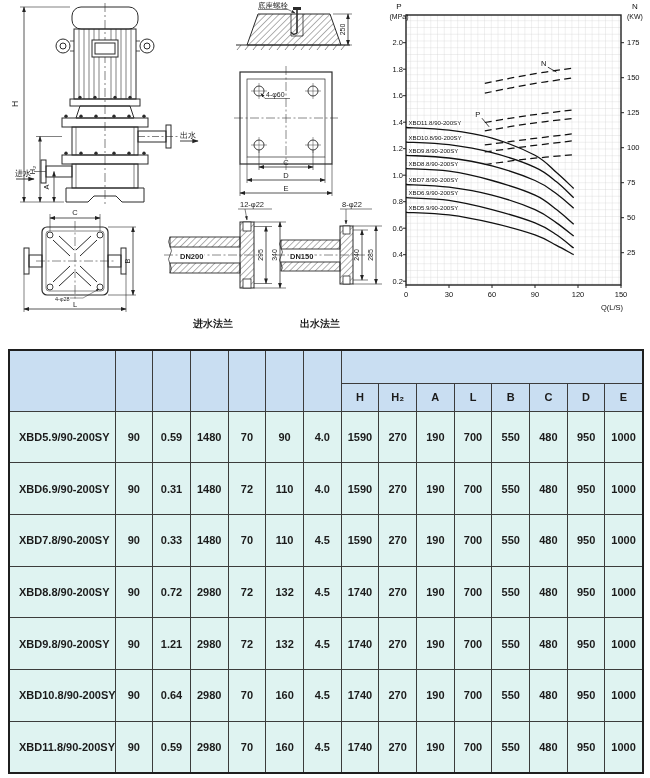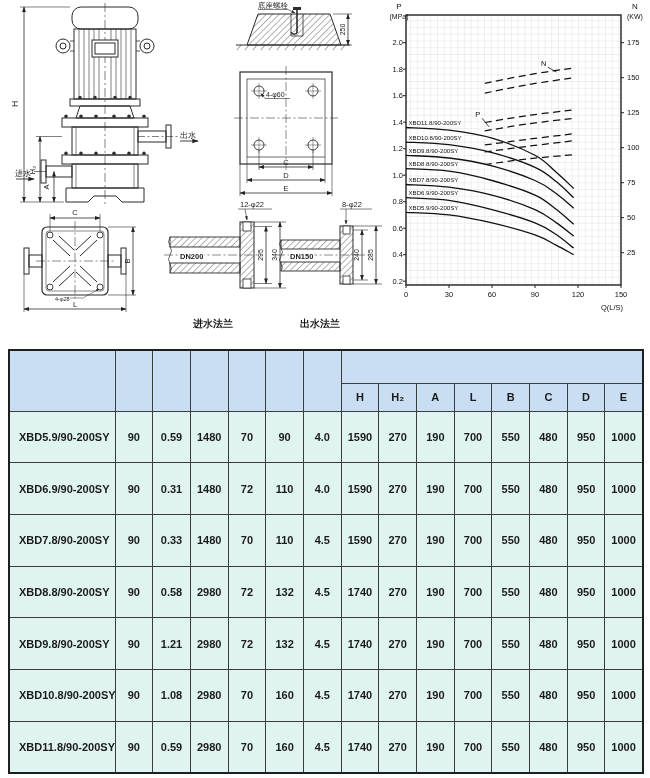--- a/index.html
+++ b/index.html
@@ -382,21 +382,21 @@
           <td>190</td>
           <td>700</td>
           <td>550</td>
           <td>480</td>
           <td>950</td>
           <td>1000</td>
         </tr>
         <tr>
           <td class="model">XBD8.8/90-200SY</td>
           <td>90</td>
-          <td>0.58</td>
+          <td>0.72</td>
           <td>2980</td>
           <td>72</td>
           <td>132</td>
           <td>4.5</td>
           <td>1740</td>
           <td>270</td>
           <td>190</td>
           <td>700</td>
           <td>550</td>
           <td>480</td>
@@ -416,21 +416,21 @@
           <td>190</td>
           <td>700</td>
           <td>550</td>
           <td>480</td>
           <td>950</td>
           <td>1000</td>
         </tr>
         <tr>
           <td class="model">XBD10.8/90-200SY</td>
           <td>90</td>
-          <td>1.08</td>
+          <td>0.64</td>
           <td>2980</td>
           <td>70</td>
           <td>160</td>
           <td>4.5</td>
           <td>1740</td>
           <td>270</td>
           <td>190</td>
           <td>700</td>
           <td>550</td>
           <td>480</td>

